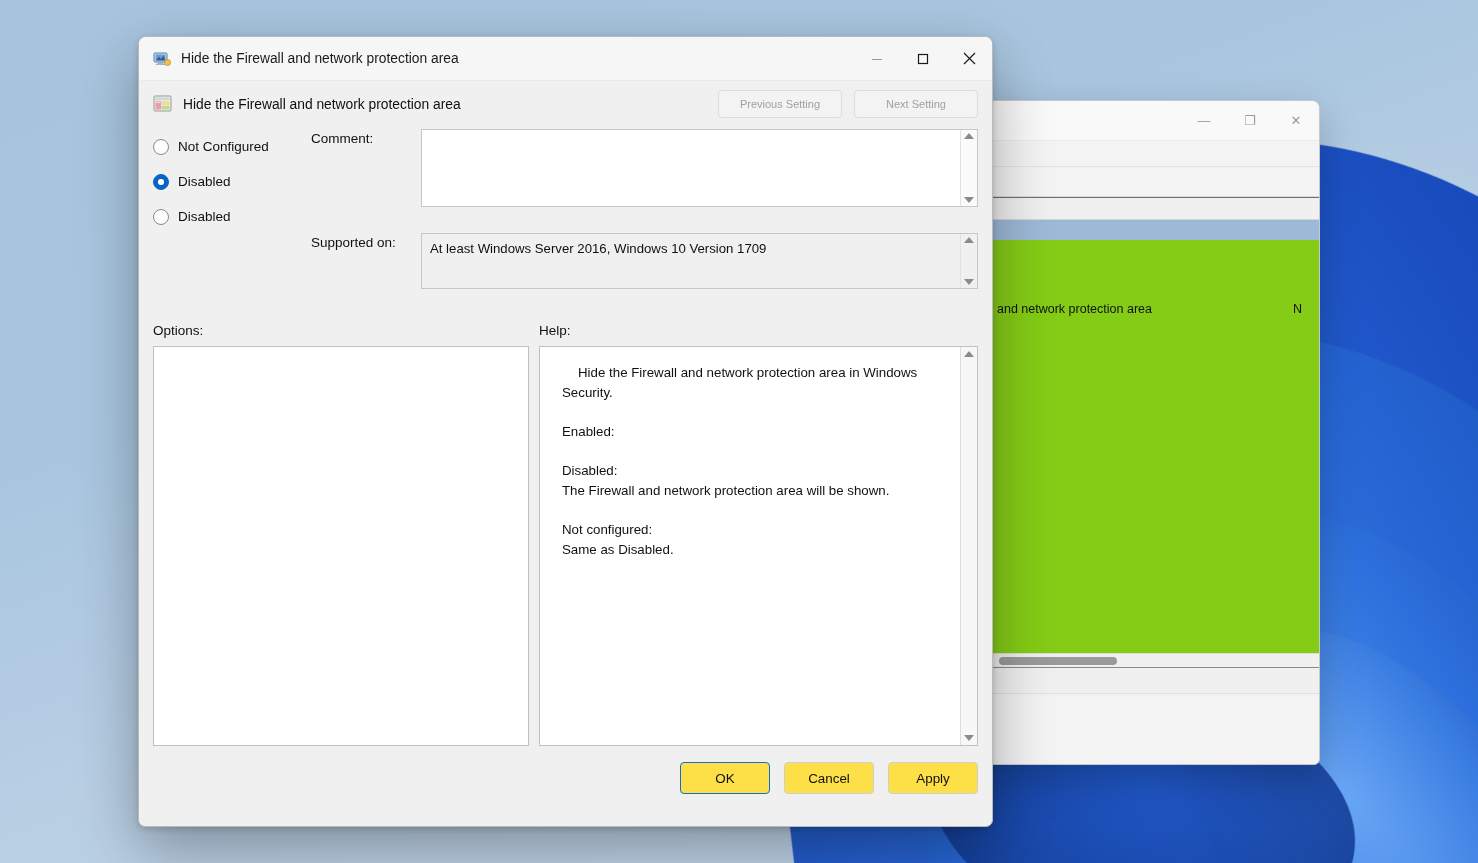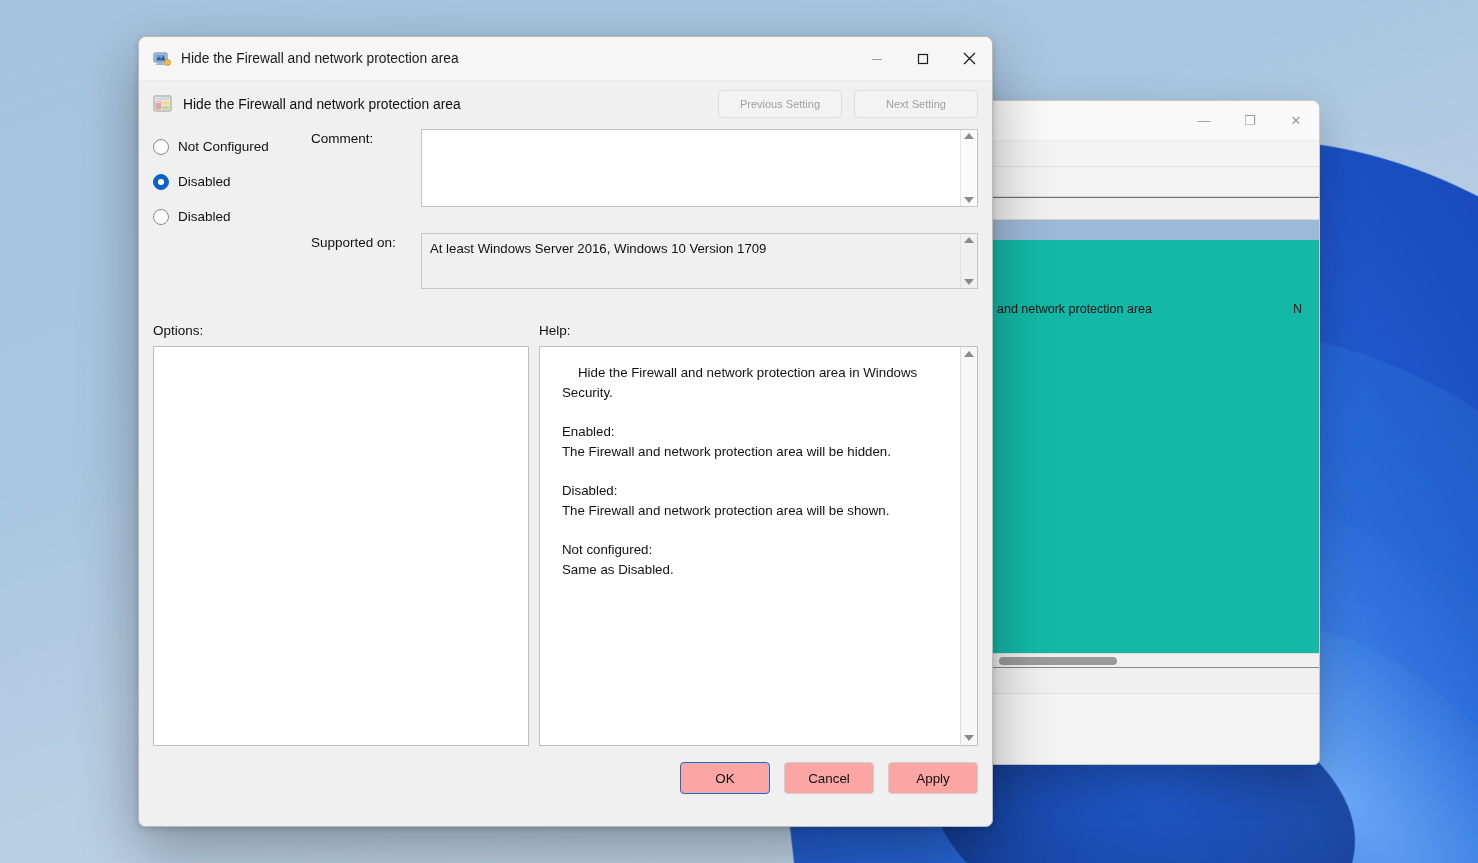--- a/index.html
+++ b/index.html
@@ -77,21 +77,21 @@
   }
   #bgwin .bg-ctlbtn {
     width: 46px; height: 40px;
     display: flex; align-items: center; justify-content: center;
     color: #9a9a9a; font-size: 13px;
   }
   #bgwin .bg-menubar { height: 26px; background:#f3f3f3; border-bottom:1px solid #e2e2e2;}
   #bgwin .bg-toolbar { height: 30px; background:#f3f3f3; border-bottom:1px solid #d8d8d8;}
   #bgwin .bg-body { display:flex; height: 470px; background:#fff; border-top:1px solid #707070;}
   #bgwin .bg-tree { width: 72px; background:#fff; border-right:1px solid #dcdcdc; }
-  #bgwin .bg-list { flex:1; background:#14b8a6; position:relative; }
+  #bgwin .bg-list { flex:1; background:#84cc16; position:relative; }
   #bgwin .bg-colhdr { height:22px; background:#f0f0f0; border-bottom:1px solid #d5d5d5;}
   #bgwin .bg-row-sel {
     height: 20px; background:#9db9d8;
   }
   #bgwin .bg-row {
     height: 21px; display:flex; align-items:center;
     font-size: 12.5px; color:#111; white-space:nowrap; overflow:hidden;
   }
   #bgwin .bg-row .cell-a { padding-left: 4px; flex: 1; overflow:hidden; }
   #bgwin .bg-row .cell-b { width: 26px; }
@@ -256,21 +256,21 @@
   }
 
   
   .footer {
     display: flex; justify-content: flex-end; align-items: center;
     padding: 14px 14px 0 14px;
     gap: 14px;
   }
   .btn {
     width: 90px; height: 32px;
-    background: #fca5a5;
+    background: #fde047;
     border: 1px solid #cfcfcf;
     border-radius: 4px;
     font-size: 13.4px;
     font-family: "Liberation Sans", sans-serif;
     color: #101010;
     display: flex; align-items: center; justify-content: center;
   }
   .btn.primary-focus {
     border: 1.6px solid #0d6fd1;
   }
@@ -410,21 +410,20 @@
   <div class="panels">
     <div class="panel options-panel">
       <div style="padding:10px"></div>
     </div>
     <div class="panel-split"></div>
     <div class="panel help-panel">
       <div class="help-text">
         <p class="indent">Hide the Firewall and network protection area in Windows Security.</p>
         <div class="blank"></div>
         <p>Enabled:</p>
-        <p>The Firewall and network protection area will be hidden.</p>
         <div class="blank"></div>
         <p>Disabled:</p>
         <p>The Firewall and network protection area will be shown.</p>
         <div class="blank"></div>
         <p>Not configured:</p>
         <p>Same as Disabled.</p>
       </div>
       <div class="help-scroll">
         <span class="arrow up"></span>
         <span class="arrow down"></span>

